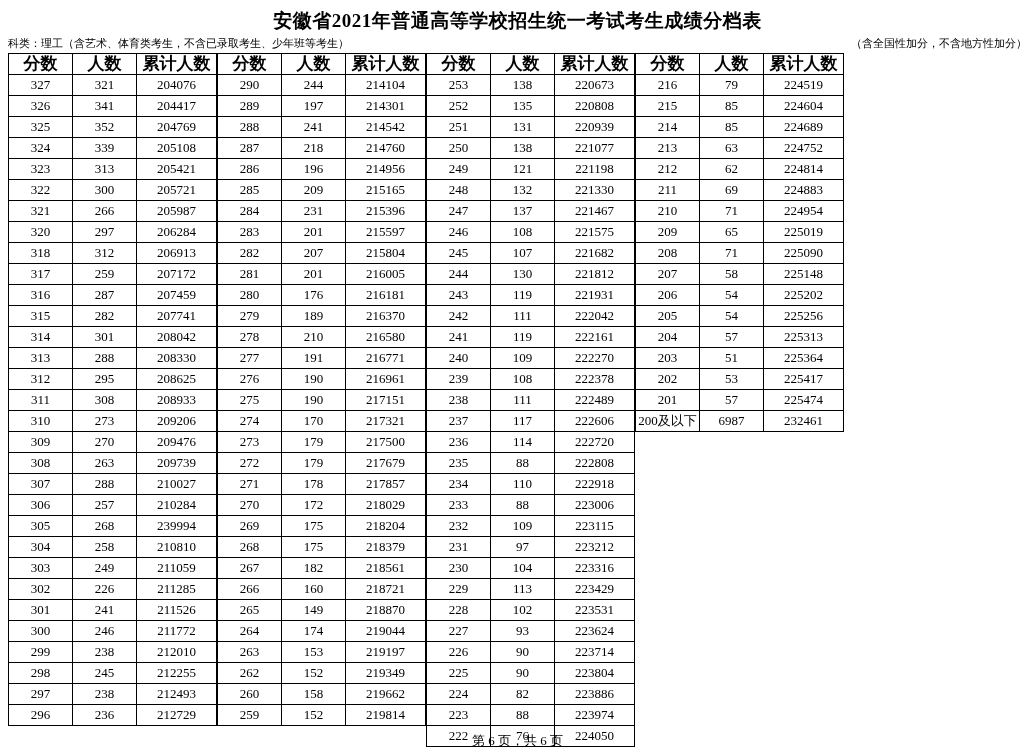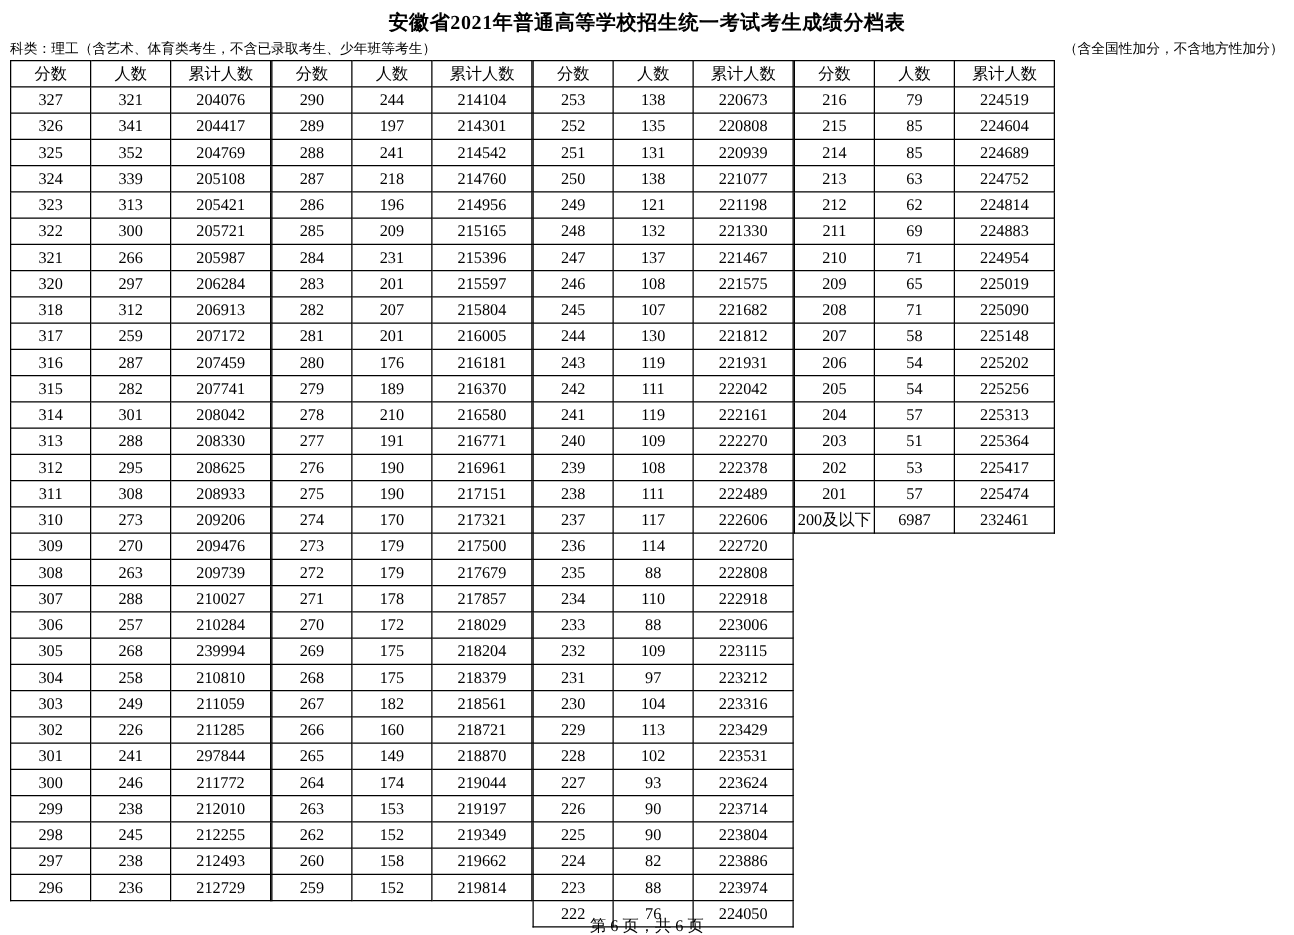--- a/index.html
+++ b/index.html
@@ -15,21 +15,21 @@
     position: relative;
     overflow: hidden;
   }
   .page {
     width: 1035px;
     height: 748px;
     position: relative;
   }
   .doc-title {
     text-align: center;
-    font-size: 16px;
+    font-size: 19px;
     font-weight: bold;
     letter-spacing: 0.5px;
     margin-top: 8px;
     margin-bottom: 2px;
     font-family: "Liberation Serif", "DejaVu Serif", serif;
   }
   .subheader {
     display: flex;
     justify-content: space-between;
     align-items: flex-end;
@@ -56,22 +56,22 @@
     border: 1px solid #000000;
     height: 20px;
     line-height: 18px;
     text-align: center;
     font-size: 13px;
     padding: 0;
     font-family: "Liberation Serif", "DejaVu Serif", serif;
     font-weight: normal;
   }
   table.grid th {
-    font-weight: normal;
-    font-size: 13px;
+    font-weight: bold;
+    font-size: 17px;
   }
   .col-score { width: 63px; }
   .col-count { width: 63px; }
   .col-cum   { width: 79px; }
   .footer {
     position: absolute;
     bottom: 6px;
     left: 0;
     width: 100%;
     text-align: center;
@@ -222,21 +222,21 @@
             <td class="col-cum">211059</td>
           </tr>
           <tr>
             <td class="col-score">302</td>
             <td class="col-count">226</td>
             <td class="col-cum">211285</td>
           </tr>
           <tr>
             <td class="col-score">301</td>
             <td class="col-count">241</td>
-            <td class="col-cum">297844</td>
+            <td class="col-cum">211526</td>
           </tr>
           <tr>
             <td class="col-score">300</td>
             <td class="col-count">246</td>
             <td class="col-cum">211772</td>
           </tr>
           <tr>
             <td class="col-score">299</td>
             <td class="col-count">238</td>
             <td class="col-cum">212010</td>

